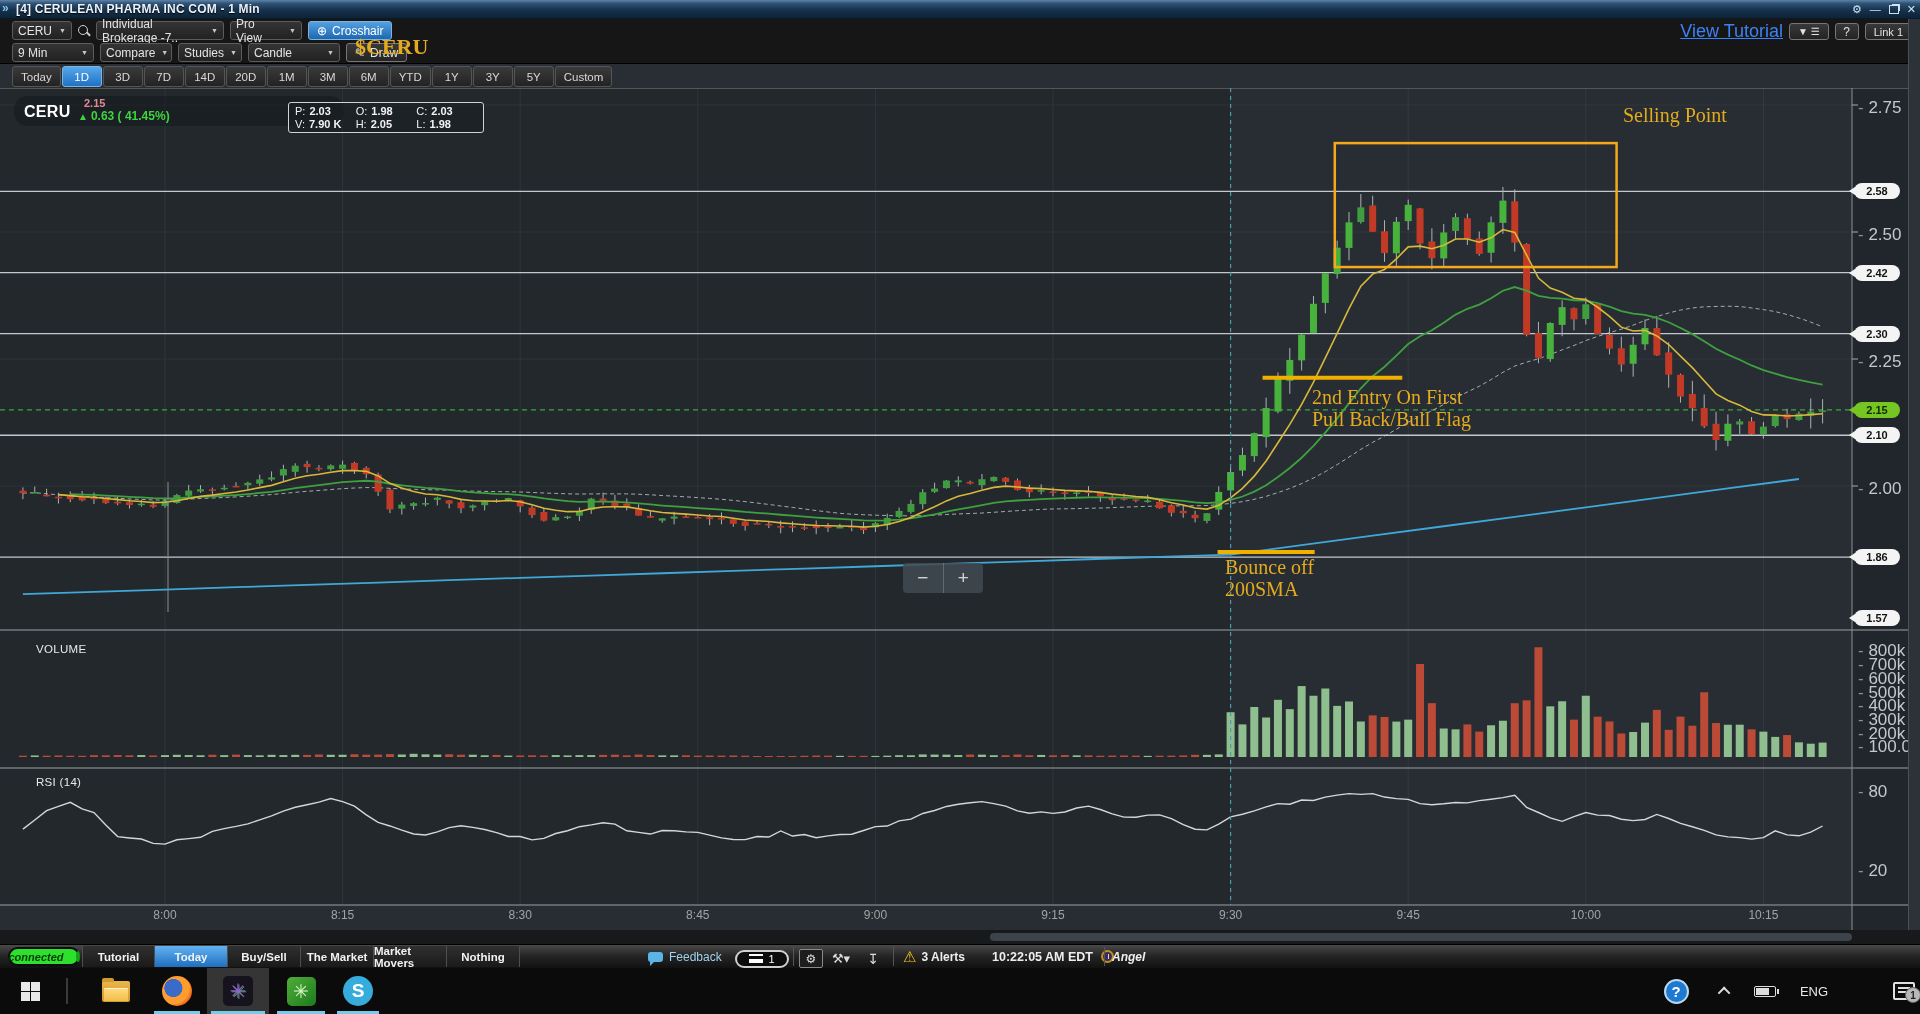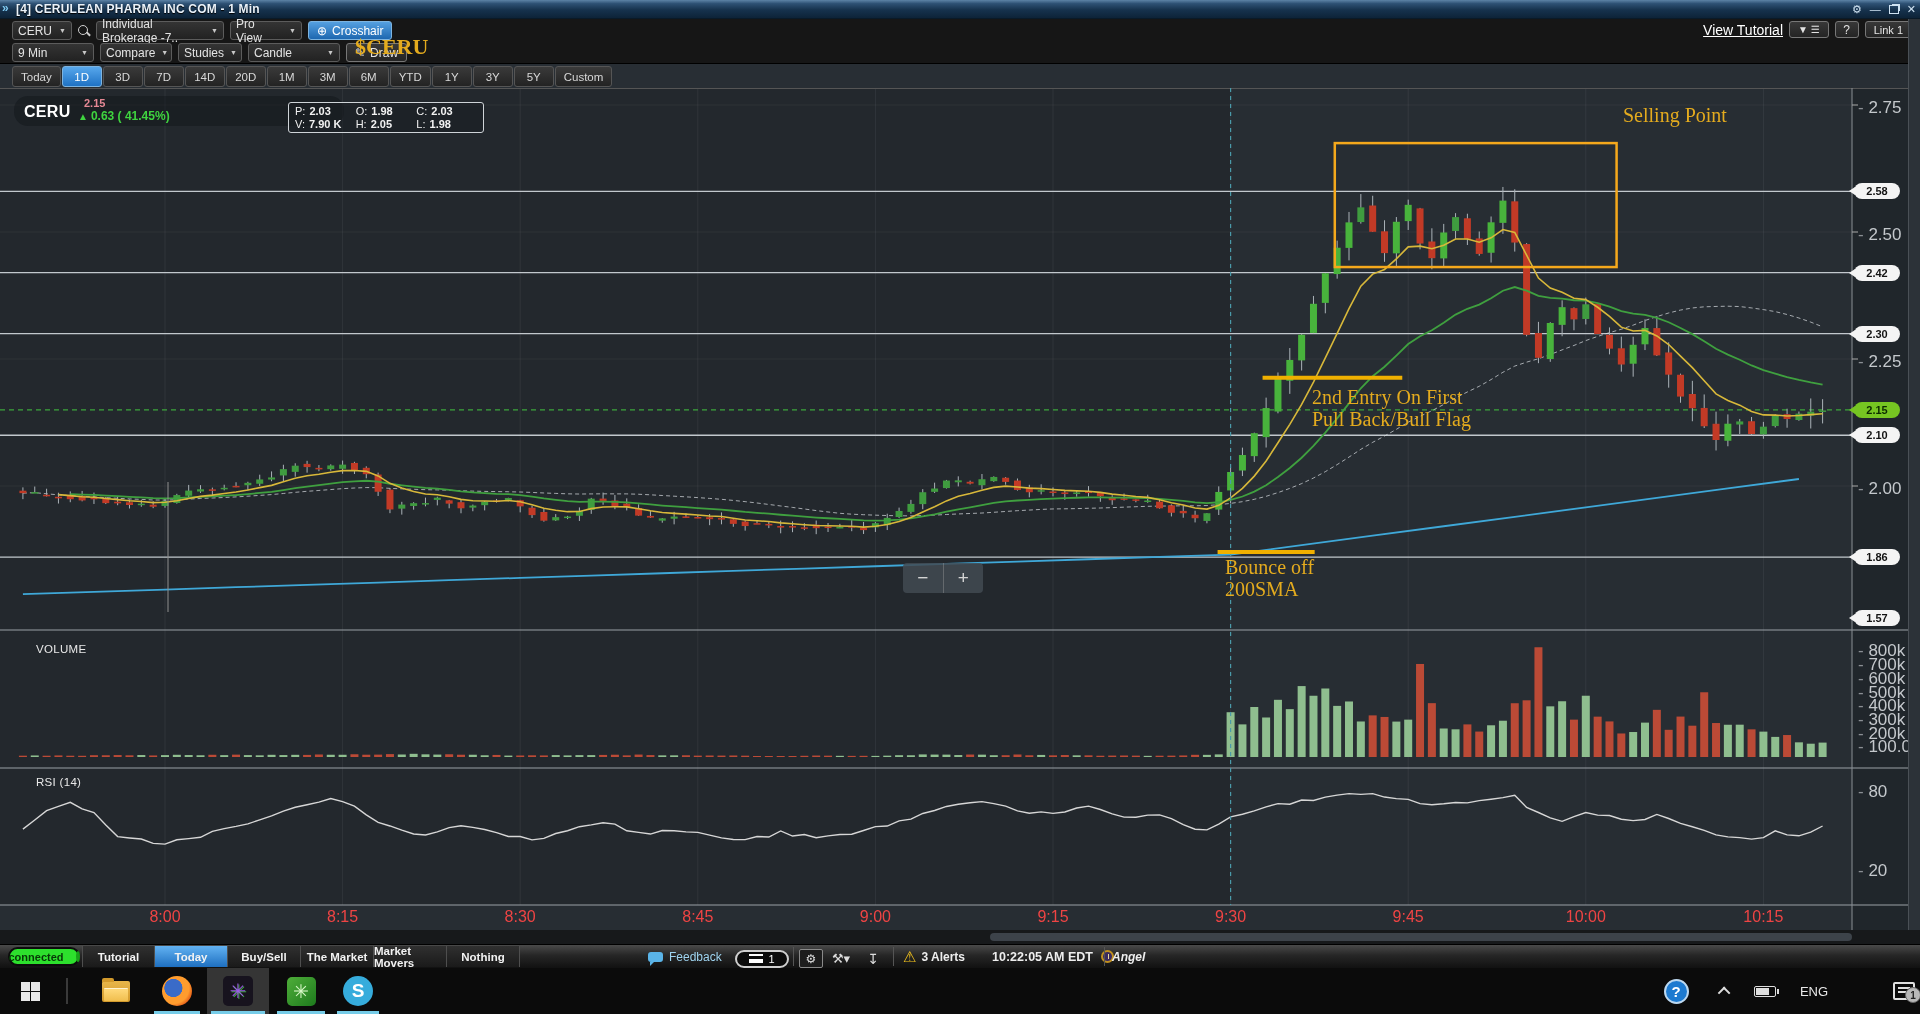--- a/index.html
+++ b/index.html
@@ -25,21 +25,21 @@
   .select { height:19px; background:linear-gradient(180deg,#343434,#222); border:1px solid #5c5c5c; border-radius:3px;
     color:#e3e3e3; font-size:12px; display:flex; align-items:center; padding:0 5px; gap:6px; cursor:pointer; }
   .select .caret { font-size:7px; color:#c8c8c8; margin-left:auto; }
   .btn { height:19px; background:linear-gradient(180deg,#383838,#242424); border:1px solid #777; border-radius:3px;
     color:#e3e3e3; font-size:12px; display:flex; align-items:center; padding:0 8px; gap:5px; cursor:pointer; }
   .btn-blue { background:linear-gradient(180deg,#55a0e0,#1d67b0); border:1px solid #7db4e0; color:#fff; }
   .search-icon { width:12px; height:12px; position:relative; display:inline-block; }
   .search-icon::before { content:""; position:absolute; left:0; top:0; width:8px; height:8px; border:1.5px solid #cfcfcf; border-radius:50%; }
   .search-icon::after { content:""; position:absolute; left:8px; top:8px; width:5px; height:1.5px; background:#cfcfcf; transform:rotate(45deg); }
   .tb-right { position:absolute; right:8px; top:2px; display:flex; gap:6px; align-items:center; }
-  .link { color:#ffffff; font-size:14px; text-decoration:underline; cursor:pointer; }
+  .link { color:#3b82f6; font-size:18px; text-decoration:underline; cursor:pointer; }
   .watermark { position:absolute; left:355px; top:15px; color:#e4ab1e; font-family:"Liberation Serif",serif;
     font-size:22px; font-weight:bold; }
 
   
   .tf-row { position:absolute; left:12px; top:66px; display:flex; gap:1px; }
   .tf-tab { min-width:40px; padding:0 8px; height:21px; display:flex; align-items:center; justify-content:center;
     background:linear-gradient(180deg,#3a3a3a,#232323); border:1px solid #555; border-radius:3px;
     color:#d8d8d8; font-size:11.5px; cursor:pointer; }
   .tf-tab.active { background:linear-gradient(180deg,#57a7ec,#1f72c4); border-color:#7db4e0; color:#fff; }
 
@@ -60,39 +60,39 @@
   .panel-label { position:absolute; color:#e8e8e8; font-size:11.5px; font-weight:normal; letter-spacing:.3px; }
 
   .axis-tick { position:absolute; left:1858px; color:#c4c8cc; font-size:17px; }
   .axis-tick::before { content:"- "; color:#8a8f94; }
   .price-badge { position:absolute; left:1854px; width:46px; height:16px; border-radius:8px; background:#f4f4f4;
     color:#131313; font-size:11px; font-weight:bold; display:flex; align-items:center; justify-content:center; }
   .price-badge::before { content:""; position:absolute; left:-5px; top:4px; border-top:4px solid transparent;
     border-bottom:4px solid transparent; border-right:6px solid #f4f4f4; }
   .price-badge.green { background:#76c522; color:#0c2a00; }
   .price-badge.green::before { border-right-color:#76c522; }
-  .x-label { position:absolute; top:908px; color:#ef4444; font-size:16px; transform:translateX(-50%); }
+  .x-label { position:absolute; top:908px; color:#a3a3a3; font-size:12px; transform:translateX(-50%); }
 
   .annot { position:absolute; color:#e4ab1e; font-family:"Liberation Serif",serif; font-size:20px; line-height:22px; }
 
   .zoom-ctl { position:absolute; left:903px; top:563px; width:80px; height:30px; background:rgba(66,74,82,.85);
     border-radius:4px; display:flex; }
   .zoom-ctl span { flex:1; display:flex; align-items:center; justify-content:center; color:#d4d4d4; font-size:19px; cursor:pointer; }
   .zoom-ctl span:first-child { border-right:1px solid rgba(160,160,160,.4); }
 
   .hscroll { position:absolute; left:0; top:930px; width:1920px; height:14px; background:#17191b; }
   .hscroll .thumb { position:absolute; left:990px; top:3px; width:862px; height:8px; background:#3d434a; border-radius:4px; }
   .right-edge { position:absolute; left:1908px; top:19px; width:12px; height:911px; background:#2c3238; border-left:1px solid #4a5056; }
 
   
   .statusbar { position:absolute; left:0; top:944px; width:1920px; height:24px;
     background:linear-gradient(180deg,#4a4a4a,#262626 45%,#111); border-top:1px solid #000; }
   .conn-pill { position:absolute; left:8px; top:2px; width:72px; height:19px; background:#2de02d; border:2px solid #0c0c0c;
     border-radius:10px; color:#073807; font-size:11px; font-weight:bold; display:flex; align-items:center;
-    justify-content:center; gap:12px; }
+    justify-content:center; gap:12px;font-style:italic; }
   .conn-dot { width:11px; height:11px; border-radius:50%; background:#111; border:2px solid #19a019; }
   #status-tabs { position:absolute; left:82px; top:1px; display:flex; height:21px; }
   .st-tab { width:73px; display:flex; align-items:center; justify-content:center; color:#f2f2f2; font-size:11.5px;
     font-weight:bold; border-right:1px solid #4e4e4e; cursor:pointer; background:linear-gradient(180deg,#303030,#1a1a1a); }
   .st-tab:first-child { border-left:1px solid #4e4e4e; }
   .st-tab.active { background:linear-gradient(180deg,#62b2f2,#1e6fc0); }
   .sb-item { position:absolute; top:0; height:23px; display:flex; align-items:center; color:#eee; }
   .bubble-icon { width:15px; height:10px; background:#5ab4e8; border-radius:3px; position:relative; }
   .bubble-icon::after { content:""; position:absolute; left:2px; bottom:-4px; border-left:4px solid #5ab4e8;
     border-bottom:4px solid transparent; }

